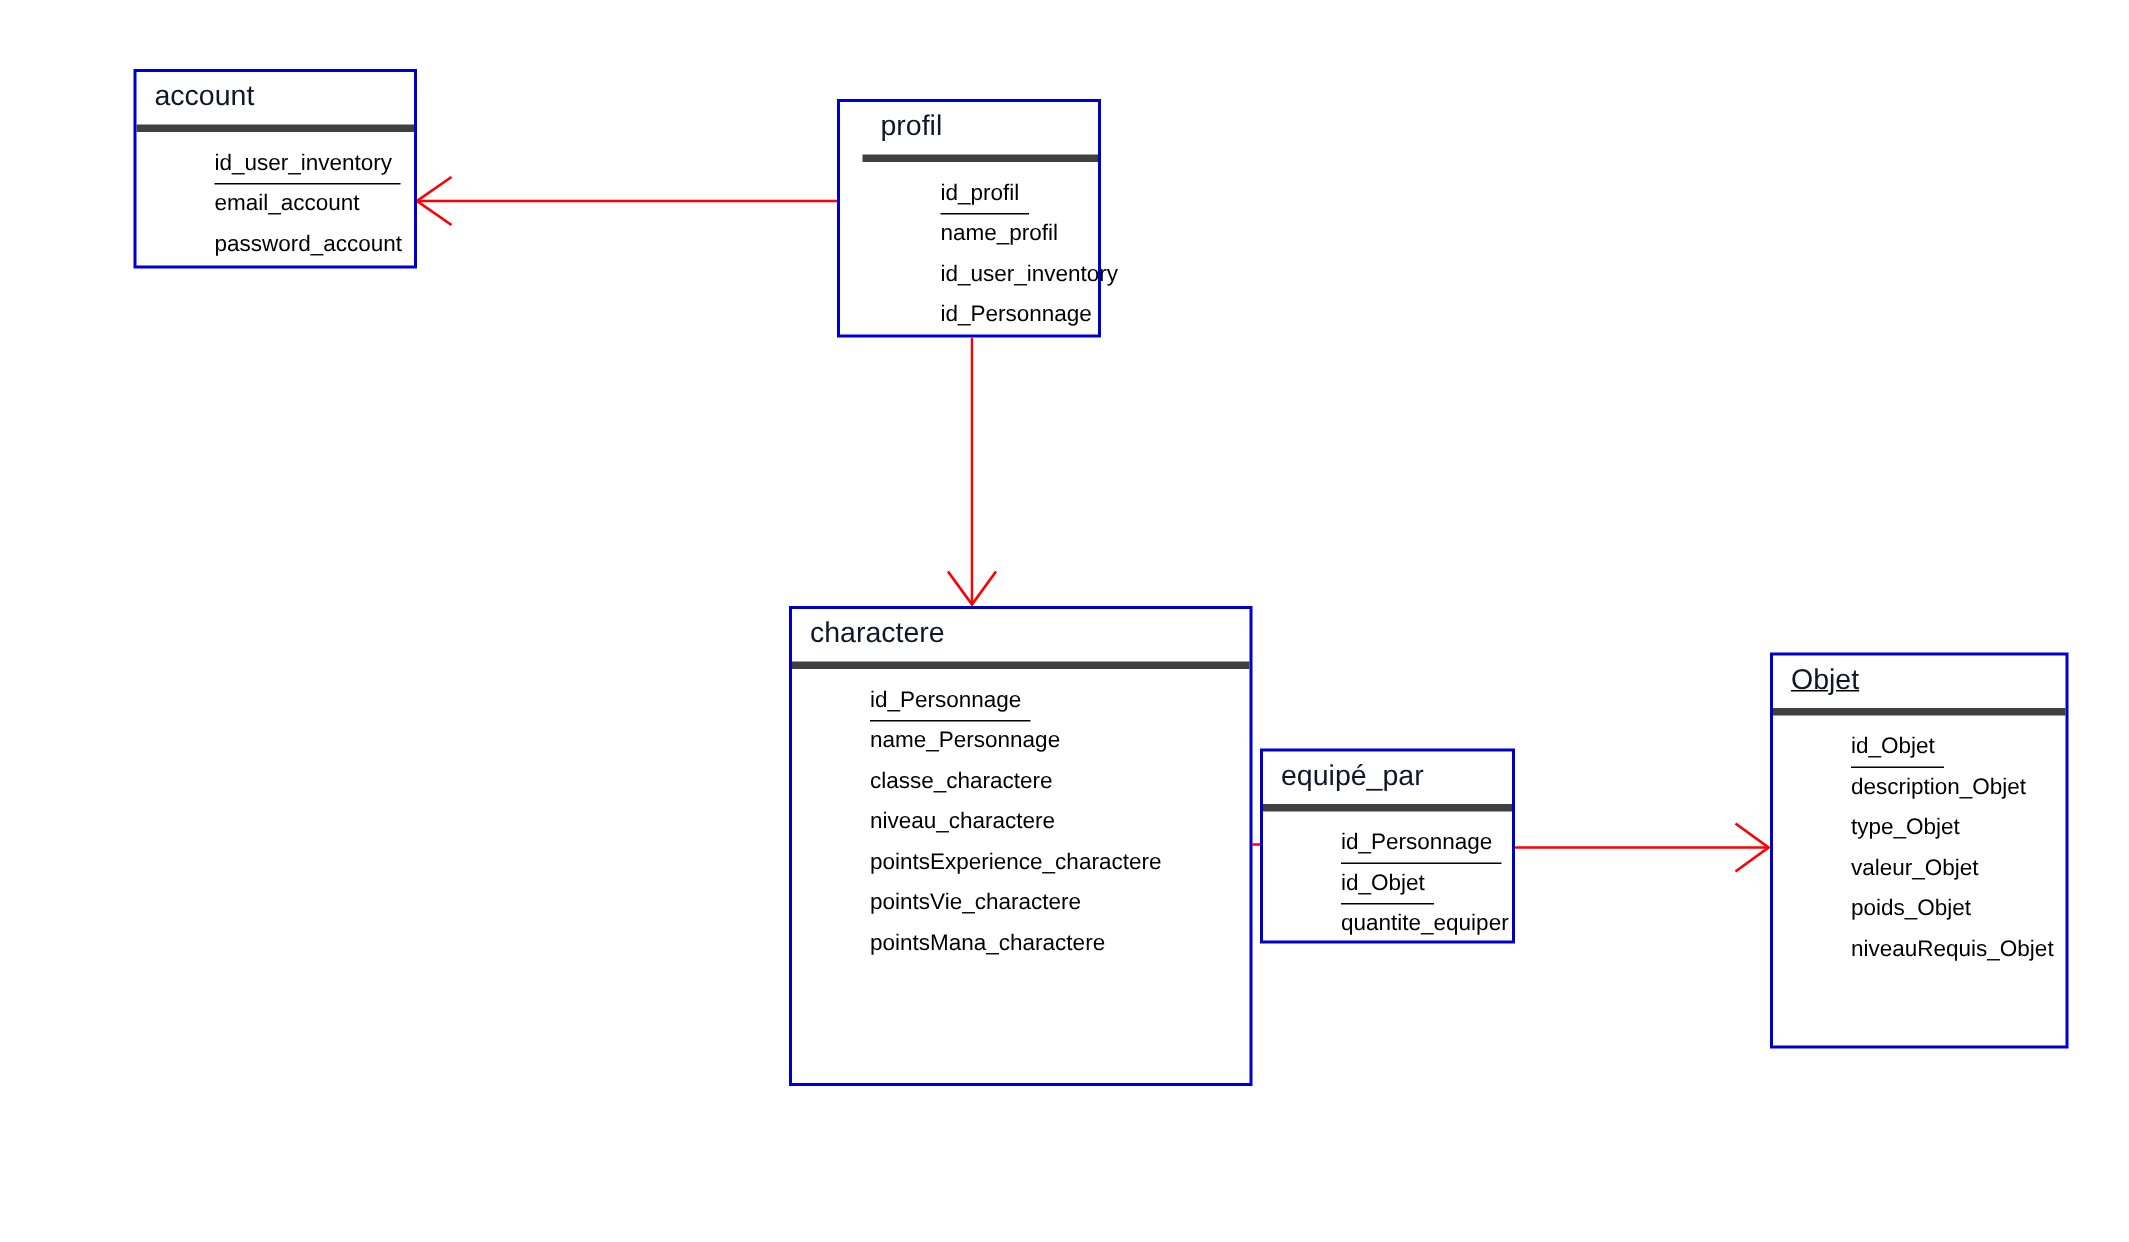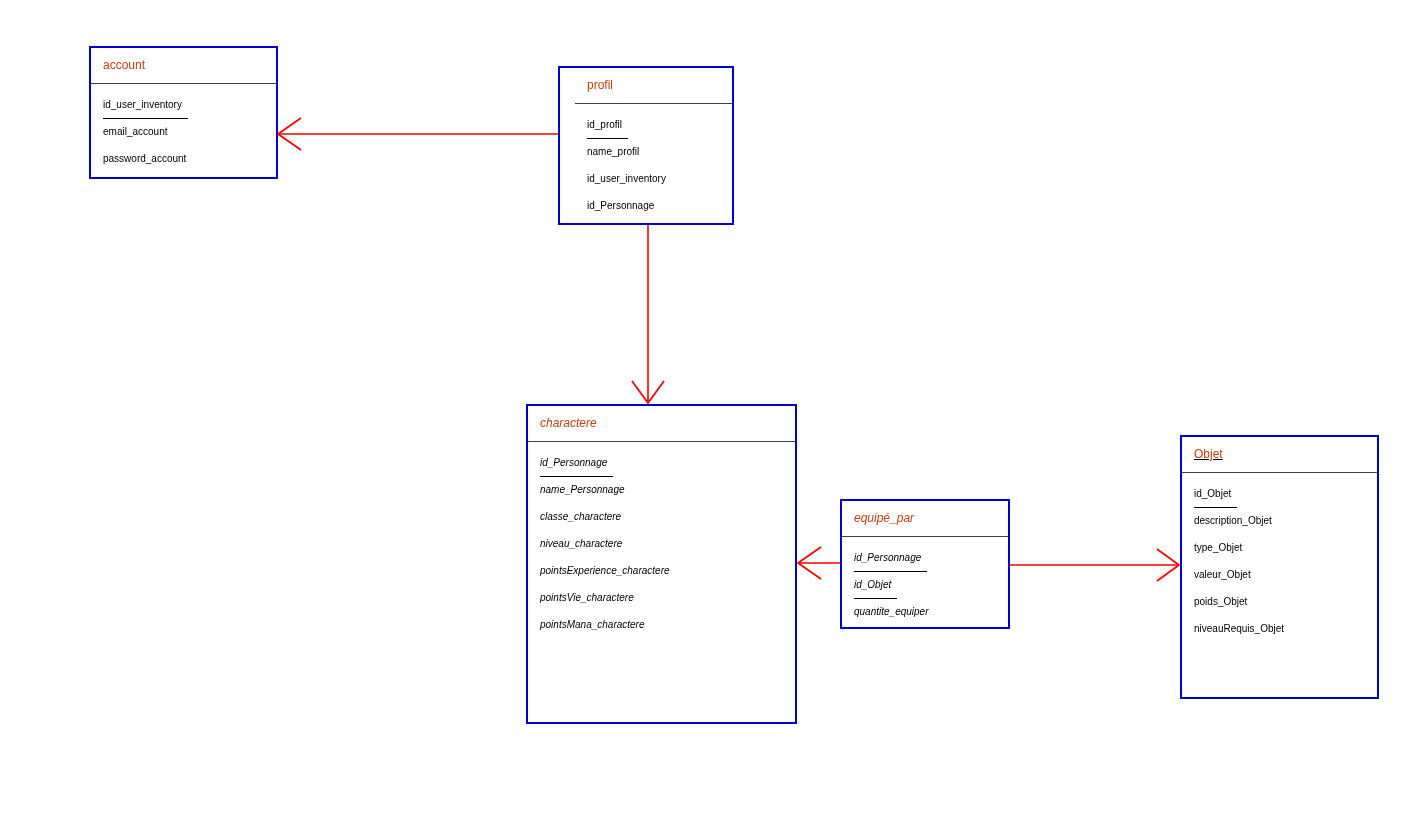--- a/index.html
+++ b/index.html
@@ -20,36 +20,37 @@
   }
   .entity {
     position: absolute;
     box-sizing: border-box;
     border: 2px solid #0000cc;
     background: #ffffff;
     z-index: 3;
   }
   .entity-title {
     box-sizing: border-box;
-    border-bottom: 1px solid #404040;
+    border-bottom: 5px solid #404040;
     padding: 7px 0 8px 12px;
-    font-size: 12px;
-    color: #c2410c;
+    font-size: 19px;
+    color: #0f172a;
     line-height: 20px;
     white-space: nowrap;
   }
   .entity-attrs {
     padding: 7px 0 9px 12px;
   }
   .attr {
-    font-size: 10px;
+    font-size: 15px;
     color: #000000;
     line-height: 27px;
     height: 27px;
     white-space: nowrap;
+    margin-left: 40px;
   }
   .attr > span.attr-text {
     display: inline-block;
     padding-right: 6px;
   }
   .attr.pk > span.attr-text {
     border-bottom: 1px solid #000000;
   }
   svg.links {
     position: absolute;
@@ -101,34 +102,34 @@
   <div class="entity" style="left:558px; top:66px; width:176px; height:159px;padding-left:15px;">
     <div class="entity-title">profil</div>
     <div class="entity-attrs">
       <div class="attr pk"><span class="attr-text">id_profil</span></div>
       <div class="attr"><span class="attr-text">name_profil</span></div>
       <div class="attr"><span class="attr-text">id_user_inventory</span></div>
       <div class="attr"><span class="attr-text">id_Personnage</span></div>
     </div>
   </div>
 
-  <div class="entity" style="left:526px; top:404px; width:271px; height:320px;font-style:italic;">
+  <div class="entity" style="left:526px; top:404px; width:309px; height:320px;">
     <div class="entity-title">charactere</div>
     <div class="entity-attrs">
       <div class="attr pk"><span class="attr-text">id_Personnage</span></div>
       <div class="attr"><span class="attr-text">name_Personnage</span></div>
       <div class="attr"><span class="attr-text">classe_charactere</span></div>
       <div class="attr"><span class="attr-text">niveau_charactere</span></div>
       <div class="attr"><span class="attr-text">pointsExperience_charactere</span></div>
       <div class="attr"><span class="attr-text">pointsVie_charactere</span></div>
       <div class="attr"><span class="attr-text">pointsMana_charactere</span></div>
     </div>
   </div>
 
-  <div class="entity" style="left:840px; top:499px; width:170px; height:130px;font-style:italic;">
+  <div class="entity" style="left:840px; top:499px; width:170px; height:130px;">
     <div class="entity-title">equipé_par</div>
     <div class="entity-attrs">
       <div class="attr pk"><span class="attr-text">id_Personnage</span></div>
       <div class="attr pk"><span class="attr-text">id_Objet</span></div>
       <div class="attr"><span class="attr-text">quantite_equiper</span></div>
     </div>
   </div>
 
   <div class="entity" style="left:1180px; top:435px; width:199px; height:264px;text-decoration:underline;">
     <div class="entity-title">Objet</div>

